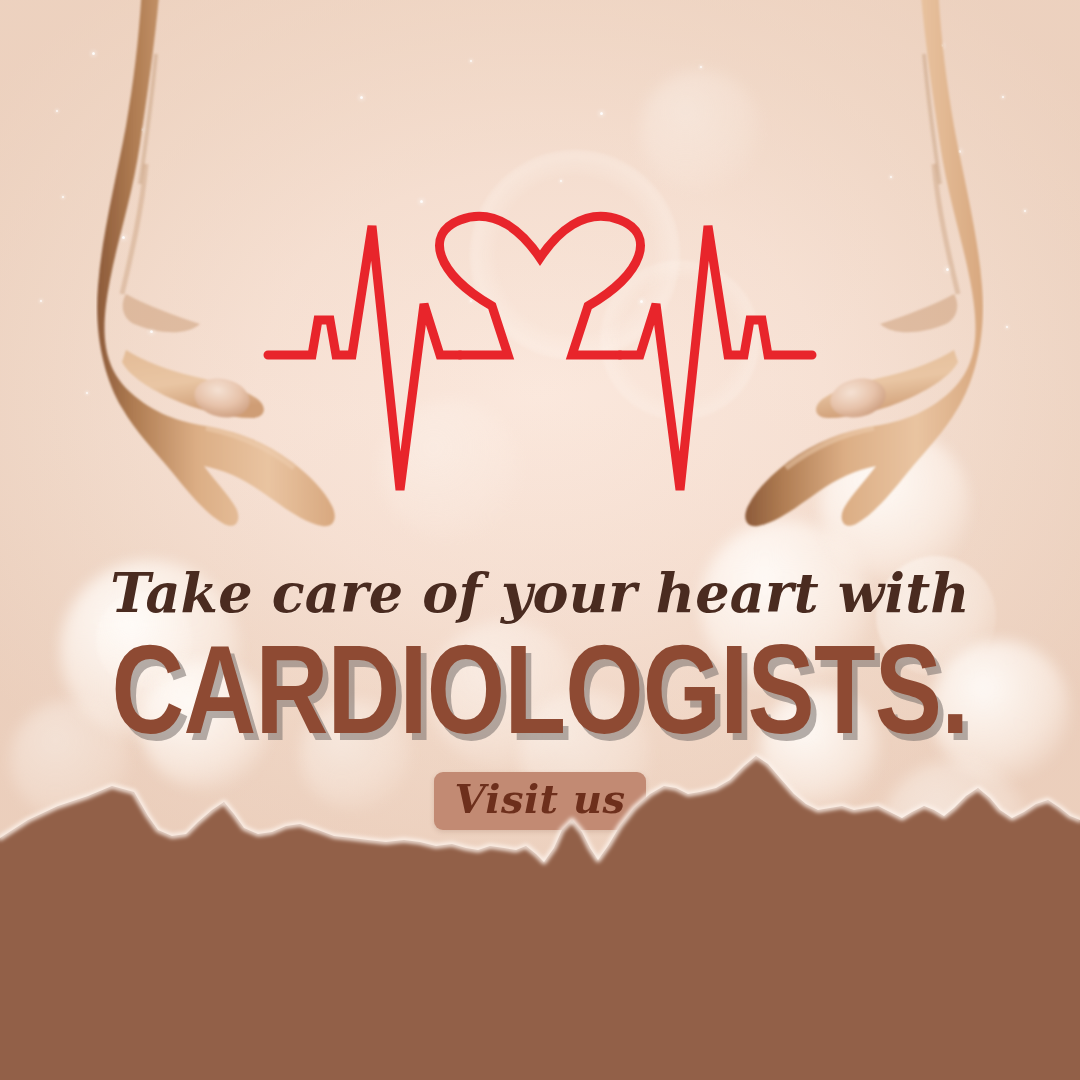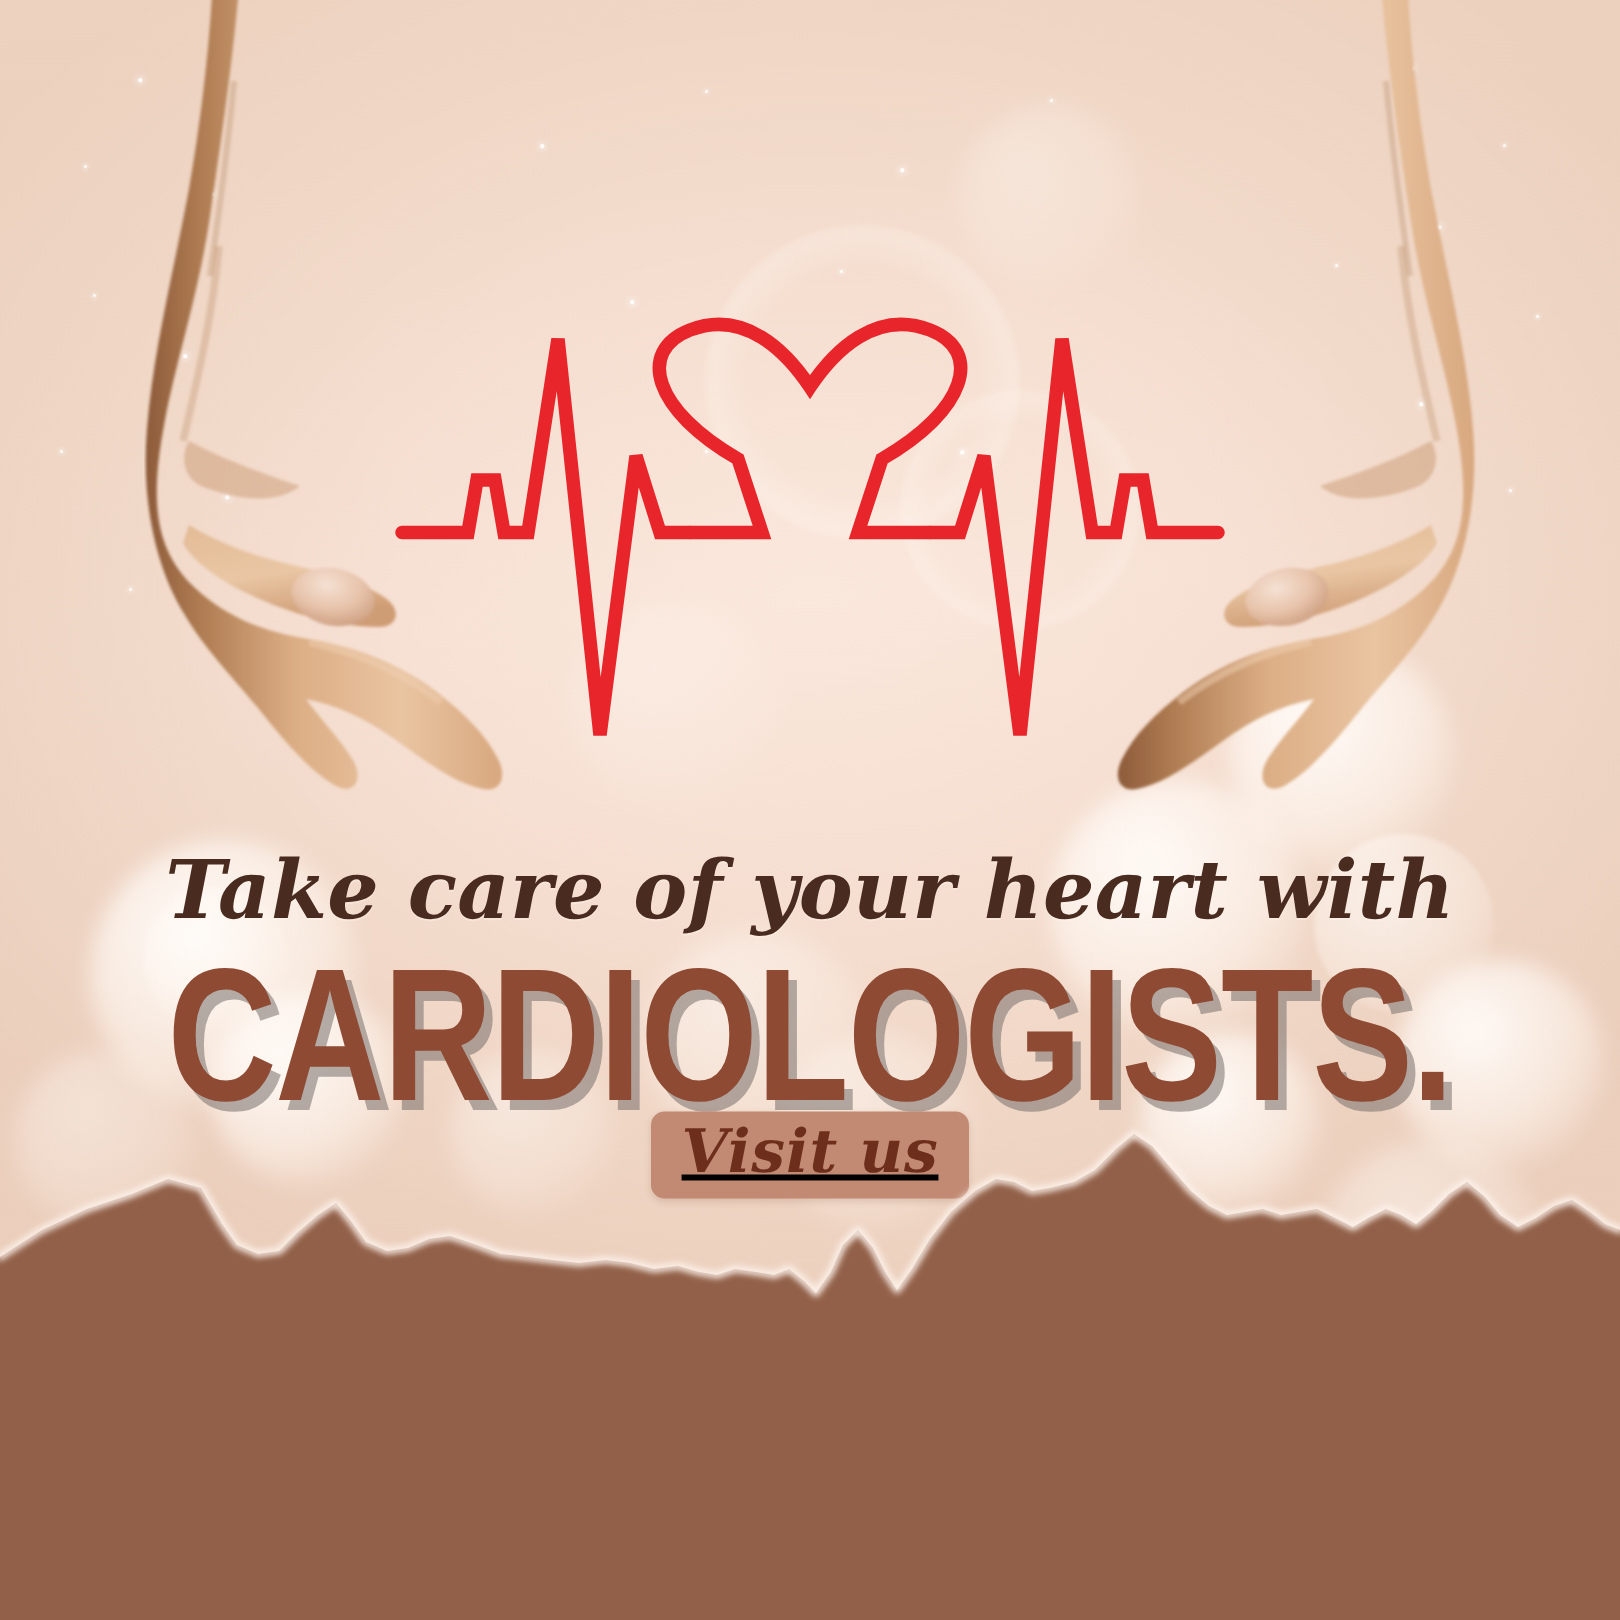--- a/index.html
+++ b/index.html
@@ -73,21 +73,21 @@
     font-size:126px;
     line-height:1;
     letter-spacing:-1px;
     color:#8e4a33;
     transform:scaleX(.80);
     transform-origin:50% 0;
     text-shadow:7px 7px 0 rgba(120,112,108,.55);
     white-space:nowrap;
   }
 
-  .cta-wrap{position:absolute;top:741px;left:0;width:1080px;display:flex;justify-content:center;text-decoration:underline;}
+  .cta-wrap{position:absolute;top:772px;left:0;width:1080px;display:flex;justify-content:center;}
   .cta{
     display:inline-flex;align-items:center;justify-content:center;
     width:212px;height:58px;
     border-radius:9px;
     background:#c28a73;
     box-shadow:0 2px 5px rgba(120,70,50,.18);
     font-family:"DejaVu Serif", serif;
     font-style:italic;
     font-weight:700;
     font-size:40px;

